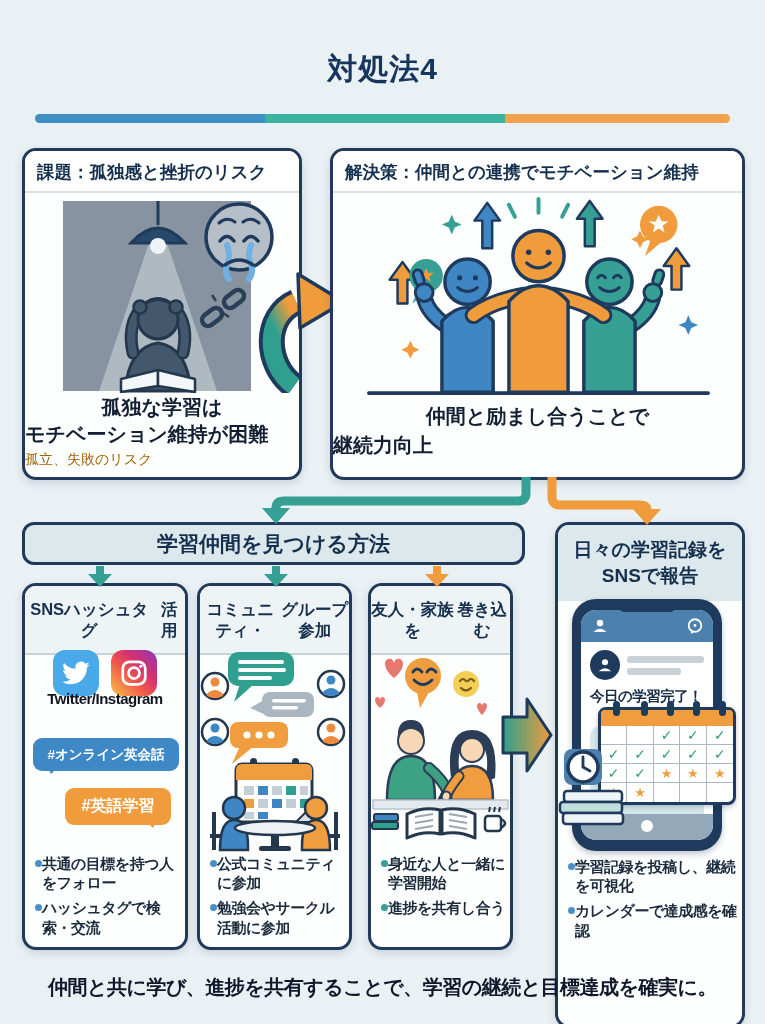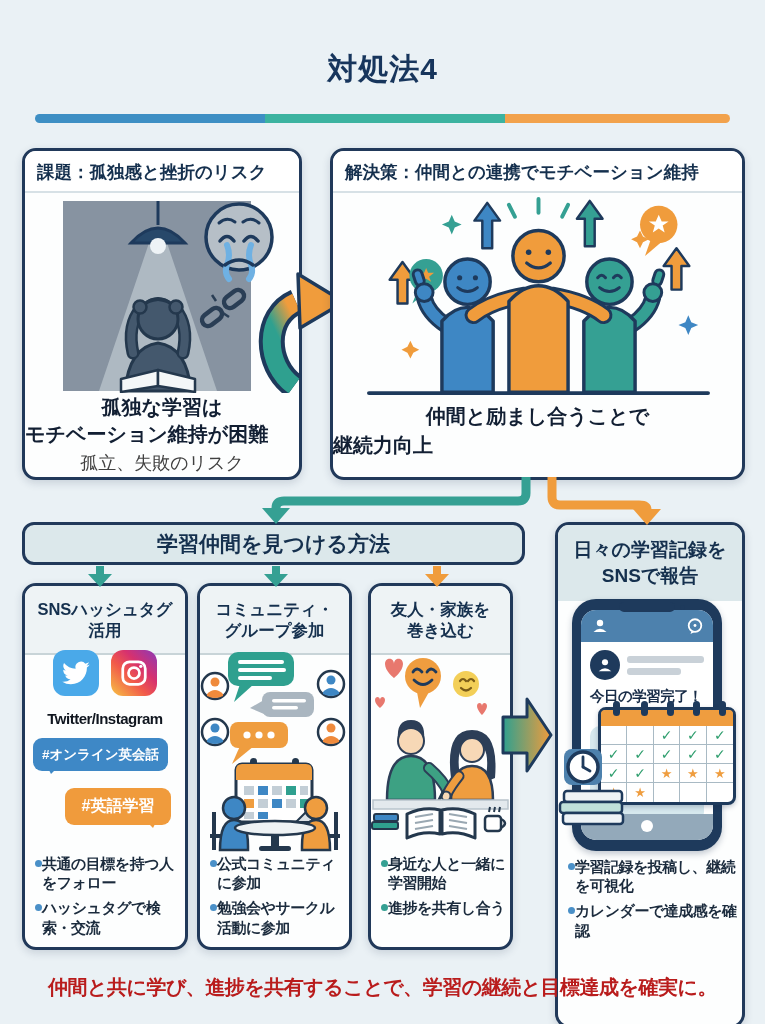--- a/index.html
+++ b/index.html
@@ -25,64 +25,64 @@
     border-radius:14px;box-shadow:0 3px 8px rgba(25,45,75,.16);}
   .card-head{font-weight:bold;color:#15304e;font-size:17.5px;
     padding:9px 12px 7px;background:#fff;border-bottom:2px solid #d7e1e6;
     border-radius:11px 11px 0 0;white-space:nowrap;}
   #problem-card{left:22px;top:148px;width:280px;height:332px;}
   #solution-card{left:330px;top:148px;width:415px;height:332px;}
   .cap1{position:absolute;left:0;width:100%;text-align:center;
     font-size:20px;font-weight:bold;color:#121f33;}
   .cap2{position:absolute;left:0;width:100%;text-align:left;
     font-size:20px;font-weight:bold;color:#121f33;}
-  .sub-cap{position:absolute;left:0;width:100%;text-align:center;
-    font-size:18px;color:#404040;}
+  .sub-cap{position:absolute;left:0;width:100%;
+    font-size:14px;color:#a16207;}
   #problem-card .cap1{top:243px;}
   #problem-card .cap2{top:270px;}
   #problem-card .sub-cap{top:300px;}
   #solution-card .cap1{top:252px;}
   #solution-card .cap2{top:281px;}
   #problem-illu{position:absolute;left:38px;top:50px;}
   #solution-illu{position:absolute;left:8px;top:44px;}
   
   #curve-arrow{position:absolute;left:258px;top:258px;pointer-events:none;}
   
   #method-bar{position:absolute;left:22px;top:522px;width:503px;height:43px;
     background:#dce8eb;border:3px solid #21395a;border-radius:12px;
     display:flex;align-items:center;justify-content:center;
     font-size:21px;font-weight:bold;color:#15304e;}
   
   .col-card{background:#fdfefe;}
   #col1{left:22px;top:583px;width:166px;height:367px;}
   #col2{left:197px;top:583px;width:155px;height:367px;}
   #col3{left:368px;top:583px;width:145px;height:367px;}
   .col-head{height:69px;background:#eef3f5;border-bottom:2px solid #c8d4d8;
-    border-radius:11px 11px 0 0;display:flex;flex-direction:column;
+    border-radius:11px 11px 0 0;display:flex;flex-direction:row;
     align-items:center;justify-content:center;font-size:16.5px;
     font-weight:bold;color:#15304e;line-height:1.25;text-align:center;}
   .bullets{position:absolute;left:10px;right:4px;top:268px;margin:0;padding:0;
     list-style:none;display:flex;flex-direction:column;gap:6px;}
   .bullets li{display:flex;gap:0;font-size:15px;font-weight:bold;
     color:#1b2b3d;line-height:1.28;letter-spacing:-0.5px;}
   .dot{flex:0 0 7px;width:7px;height:7px;border-radius:50%;margin-top:6px;}
   .dot.blue{background:#4a90c8;}
   .dot.teal{background:#35a093;}
   
   .sns-icons{position:absolute;top:64px;left:0;width:100%;display:flex;
     justify-content:center;gap:12px;}
   .app-icon{width:46px;height:46px;border-radius:12px;display:flex;
     align-items:center;justify-content:center;}
   .tw{background:#4aa9e9;}
   .ig{background:linear-gradient(45deg,#f7c444 0%,#f15a4a 40%,#d6316f 65%,#8a3ab9 100%);}
-  .sns-label{position:absolute;top:124px;left:0;width:100%;text-align:center;
+  .sns-label{position:absolute;top:104px;left:0;width:100%;text-align:center;
     font-size:15px;font-weight:bold;color:#10161f;letter-spacing:-0.5px;}
   .tag-bubble{position:absolute;color:#fff;font-weight:bold;text-align:center;
     border-radius:9px;display:flex;align-items:center;justify-content:center;}
-  .tag1{top:152px;left:8px;width:135px;height:33px;background:#3e88c6;font-size:13.5px;}
+  .tag1{top:152px;left:8px;width:146px;height:33px;background:#3e88c6;font-size:13.5px;}
   .tag1:after{content:"";position:absolute;left:14px;bottom:-11px;
     border:8px solid transparent;border-top-color:#3e88c6;border-left-width:4px;}
   .tag2{top:202px;left:40px;width:106px;height:37px;background:#f09b3c;font-size:16px;}
   .tag2:after{content:"";position:absolute;right:14px;bottom:-11px;
     border:8px solid transparent;border-top-color:#f09b3c;border-right-width:4px;}
   
   #report-card{left:555px;top:522px;width:190px;height:506px;background:#fdfefe;}
   .report-head{height:76px;background:#dce8eb;border-radius:11px 11px 0 0;
     display:flex;flex-direction:column;align-items:center;justify-content:center;
     font-size:19px;font-weight:bold;color:#15304e;line-height:1.35;}
@@ -124,21 +124,21 @@
     display:flex;align-items:center;justify-content:center;
     font-size:14px;font-weight:bold;line-height:1;}
   .cal-cell:nth-child(5n){border-right:none;}
   .cal-cell:nth-last-child(-n+5){border-bottom:none;}
   .cal-cell.check{color:#2f9e6e;}
   .cal-cell.star{color:#ef9d3f;font-size:13px;}
   .clockbox{position:absolute;left:2px;top:218px;z-index:5;}
   .booksbox{position:absolute;left:0px;top:264px;z-index:5;}
   
   .footer{position:absolute;top:974px;left:0;width:100%;text-align:center;
-    font-size:20px;font-weight:bold;color:#b91c1c;letter-spacing:-0.5px;}
+    font-size:20px;font-weight:bold;color:#0f172a;letter-spacing:-0.5px;}
   
   #connectors{position:absolute;left:0;top:0;pointer-events:none;z-index:6;}
   svg{display:block;}
 </style>
 </head>
 <body>
 
 <div id="canvas">
 
   <div class="kicker">対処法4</div>

